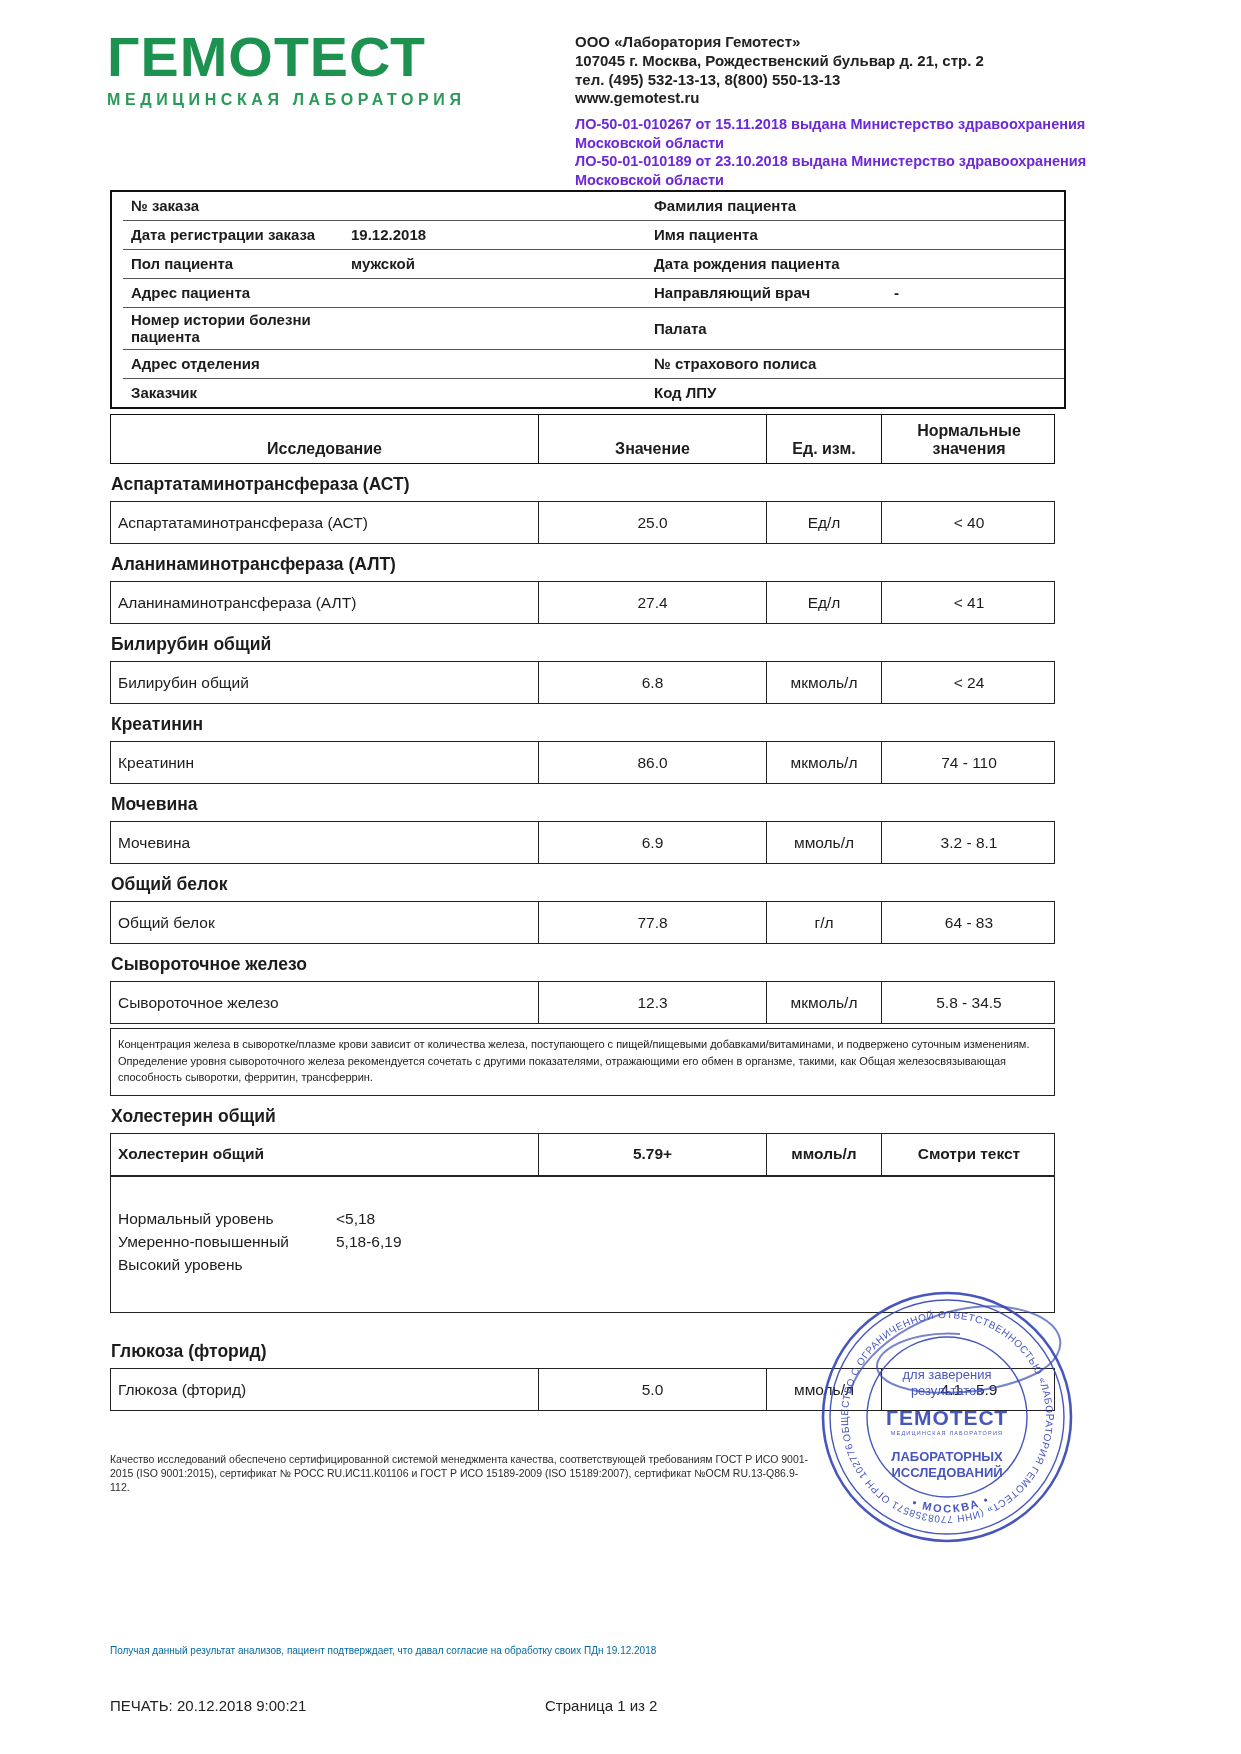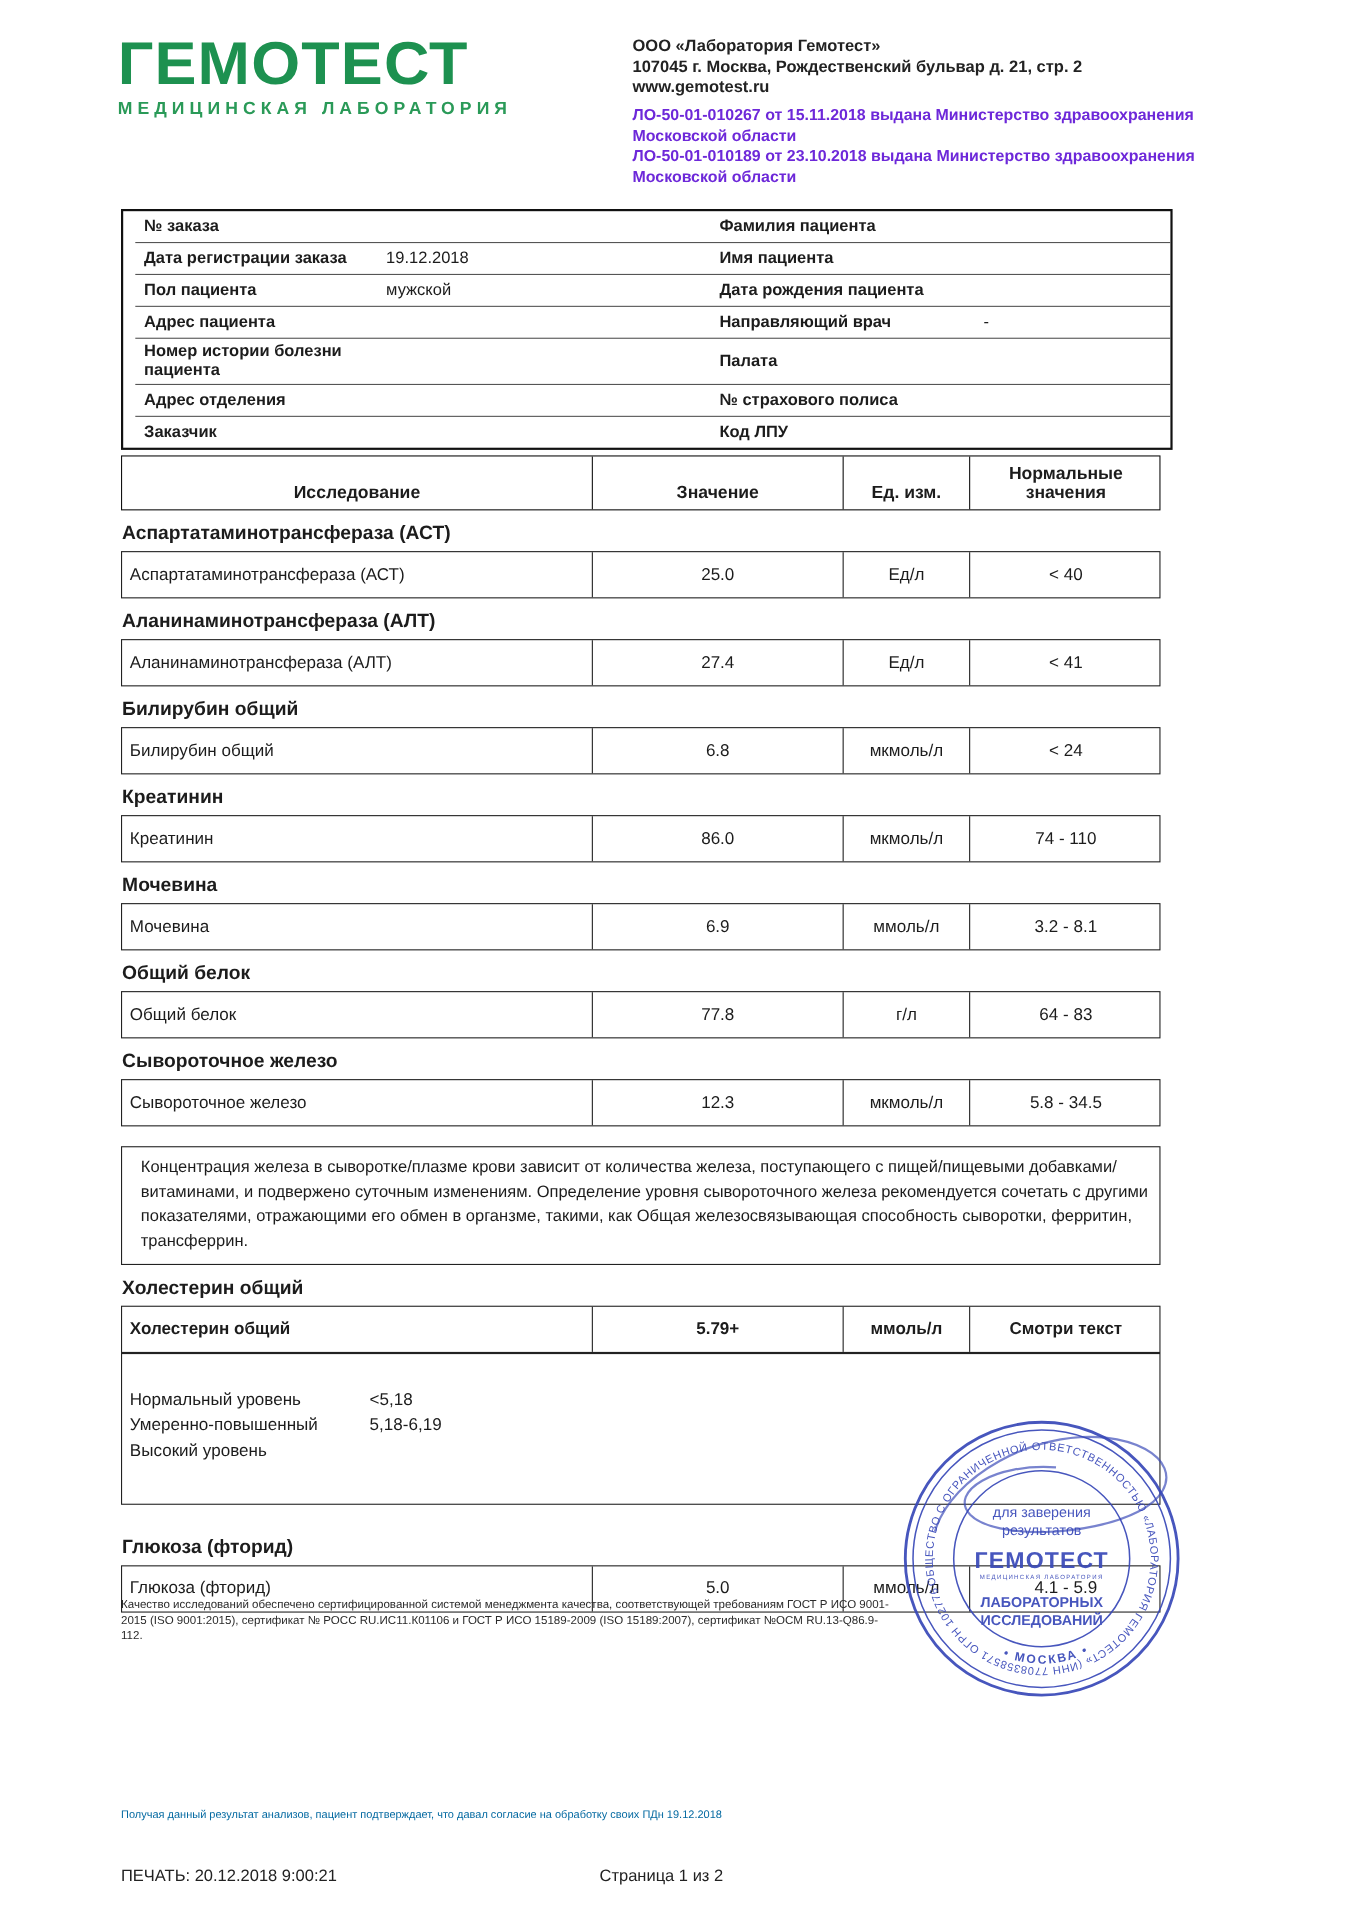--- a/index.html
+++ b/index.html
@@ -30,21 +30,21 @@
     border:2.5px solid #111;background:#fff;padding-left:11px;
   }
   .prow{
     display:grid;grid-template-columns:220px 303px 240px 170px;
     border-bottom:1px solid #555;align-items:center;min-height:28px;
     padding:0;
   }
   .prow:last-child{border-bottom:none;}
   .pcell{padding:3px 8px;font-size:15px;line-height:1.15;}
   .plabel{font-weight:700;}
-  .pvalue{font-weight:400;}
+  .pvalue{font-weight:700;}
 
   
   .results{position:absolute;left:110px;top:414px;width:945px;}
   .rhead{
     display:grid;grid-template-columns:427px 228px 115px 175px;
     border:1.5px solid #111;height:48px;align-items:center;
   }
   .rhead .hcell{
     font-weight:700;font-size:16px;text-align:center;line-height:1.12;
     border-left:1px solid #111;height:100%;display:flex;align-items:flex-end;
@@ -54,22 +54,22 @@
   .stitle{font-weight:700;font-size:17.5px;margin:10px 0 6px 1px;}
   .rrow{
     display:grid;grid-template-columns:427px 228px 115px 175px;
     border:1.2px solid #222;height:41px;align-items:center;background:#fff;
   }
   .rrow .cell{font-size:15.5px;box-sizing:border-box;}
   .rrow .cell.name{padding-left:7px;text-align:left;border-left:none;}
   .rrow .cell.mid{text-align:center;height:100%;display:flex;align-items:center;justify-content:center;border-left:1px solid #222;}
   .rrow.boldrow .cell{font-weight:700;}
   .notebox{
-    border:1.2px solid #222;margin-top:18px;padding:7px 10px 9px 17px;
-    font-size:15px;line-height:1.5;background:#fff;
+    border:1.2px solid #222;margin-top:4px;padding:7px 10px 9px 7px;
+    font-size:11px;line-height:1.5;background:#fff;
   }
   .levelsbox{
     border:1.2px solid #222;margin-top:0px;padding:30px 10px 36px 7px;background:#fff;
   }
   .lvl{display:grid;grid-template-columns:218px auto;font-size:15.5px;line-height:1.5;}
   .mt-extra{margin-top:28px;}
 
   
   .fineprint{
     position:absolute;left:110px;top:1452px;width:700px;
@@ -87,20 +87,21 @@
 
 <div class="page">
 
   <div class="logo">
     <div class="logo-title">ГЕМОТЕСТ</div>
     <div class="logo-sub">МЕДИЦИНСКАЯ ЛАБОРАТОРИЯ</div>
   </div>
   <div class="company">
     <div class="line">ООО «Лаборатория Гемотест»</div>
     <div class="line">107045 г. Москва, Рождественский бульвар д. 21, стр. 2</div>
+    <div class="line">тел. (495) 532-13-13, 8(800) 550-13-13</div>
     <div class="line">www.gemotest.ru</div>
     <div class="licenses">
       <div class="lic">ЛО-50-01-010267 от 15.11.2018 выдана Министерство здравоохранения Московской области</div>
       <div class="lic">ЛО-50-01-010189 от 23.10.2018 выдана Министерство здравоохранения Московской области</div>
     </div>
   </div>
 
   <div class="ptable">
     <div class="prow">
       <div class="pcell plabel">№ заказа</div>

